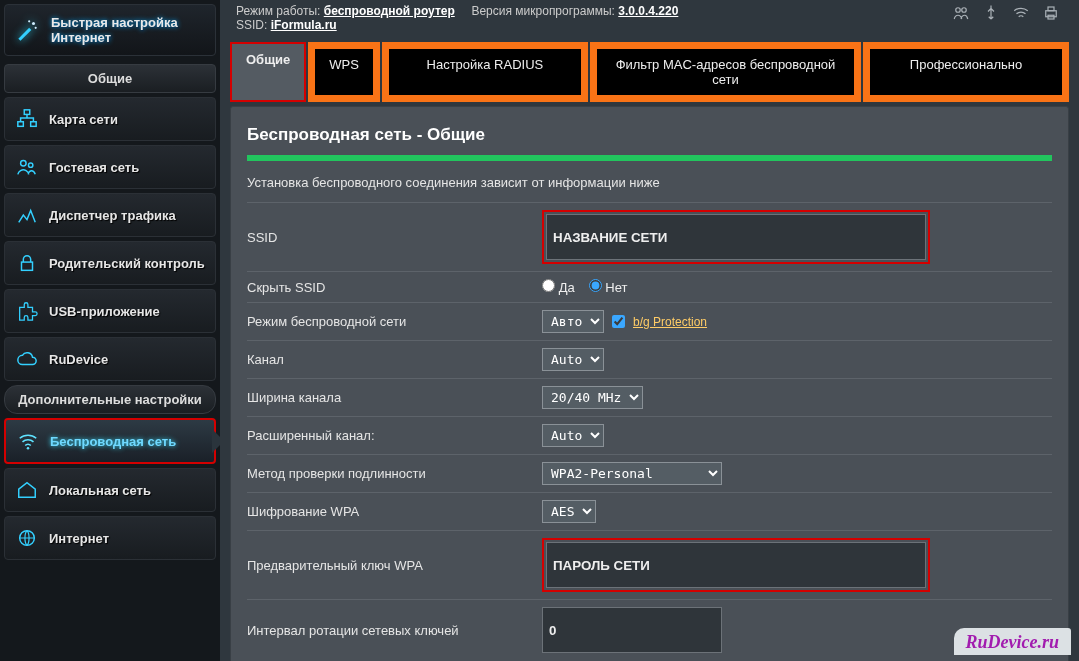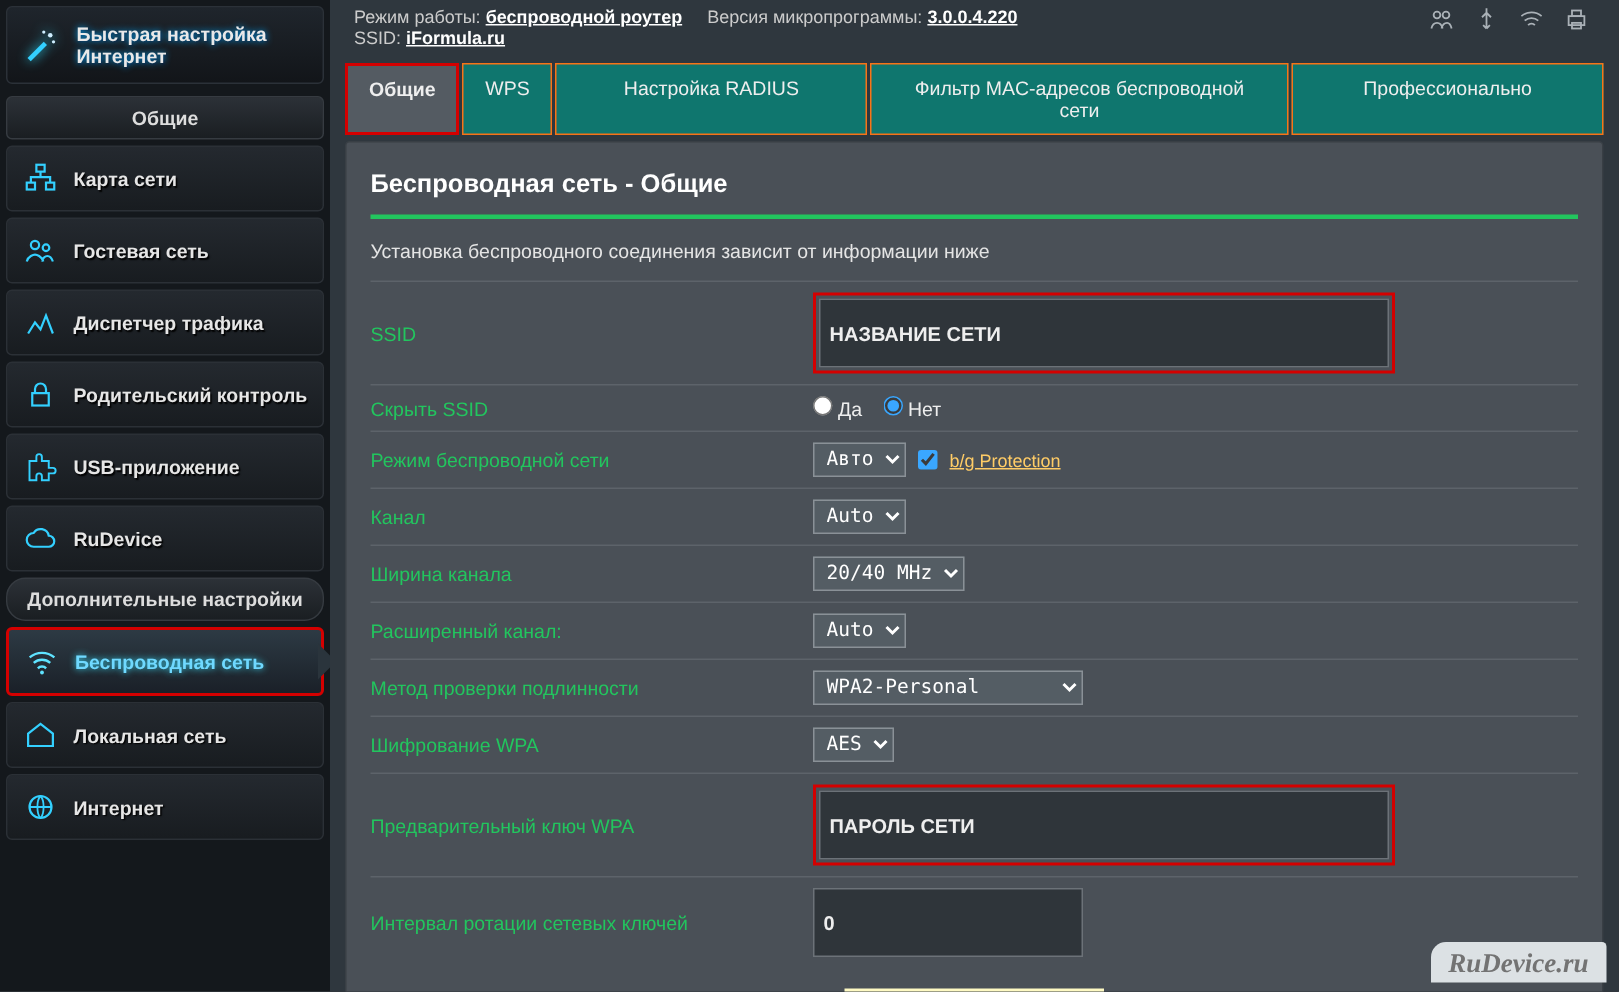--- a/index.html
+++ b/index.html
@@ -26,39 +26,39 @@
 .nav-item.selected { border:2px solid #d40000; background:linear-gradient(#2d3a44,#1a2028);}
 .nav-item.selected .label { color:#6fd9ff; text-shadow:0 0 5px #3be1ff; }
 .nav-item.selected::after { content:""; position:absolute; right:-10px; width:0;height:0;border-top:12px solid transparent;border-bottom:12px solid transparent;border-left:12px solid #2a343c; }
 .nav-item { position:relative; }
 .main { flex:1; background:#2f373e; padding:0 10px 10px 10px; position:relative; }
 .topinfo { padding:4px 6px 6px 6px; color:#ccc; font-size:12px; }
 .topinfo a { color:#fff; text-decoration:underline; font-weight:bold;}
 .status-icons { position:absolute; right:18px; top:4px; display:flex; gap:10px; color:#a9b1b7; }
 .status-icons svg { width:20px; height:18px; }
 .tabs { display:flex; gap:2px; margin-top:4px; }
-.tab { padding:8px 14px; background:#0f766e; color:#eee; font-size:13px; border:1px solid #f97316; cursor:pointer; text-align:center;}
+.tab { padding:8px 14px; background:#000000; color:#eee; font-size:13px; border:7px solid #f97316; cursor:pointer; text-align:center;}
 .tab.active { background:#545b62; border:2px solid #d40000; font-weight:bold; }
 .panel { background:#4a5057; margin-top:4px; border-radius:3px; padding:12px 16px 18px 16px; border:1px solid #393f45;}
-.panel h2 { color:#fff; font-size:17px; font-weight:bold; padding:6px 0 10px 0; border-bottom:3px solid #22c55e;}
+.panel h2 { color:#fff; font-size:17px; font-weight:bold; padding:6px 0 10px 0; border-bottom:6px solid #22c55e;}
 .panel .sub { margin:14px 0 12px 0; color:#e5e5e5; }
 .form-row { display:flex; align-items:center; border-top:1px solid #5d636a; padding:7px 0; }
 .form-row:last-of-type { border-bottom:1px solid #5d636a; }
-.form-row .key { width:295px; color:#22c55e; }
+.form-row .key { width:295px; color:#e5e5e5; }
 .form-row .val { flex:1; display:flex; align-items:center; gap:8px; }
 .hl-input { border:2px solid #d40000; padding:2px; display:inline-block; }
 input[type=text] { background:#2f353a; color:#eee; font-weight:bold; border:1px solid #6c7278; padding:22px 6px; height:25px;}
 .wide-input { width:380px; }
 select { background:#545d64; color:#fff; border:1px solid #8a9197; padding:2px 4px; font-family:monospace; font-size:13px;}
 .apply-wrap { text-align:center; margin-top:14px; }
 .btn { display:inline-block; background:linear-gradient(#2d3338,#0d1114); color:#fff; font-weight:bold; padding:8px 24px; border:1px solid #777; border-radius:4px; cursor:pointer; box-shadow:0 0 4px #000;}
 .hl-apply { border:4px solid #fef9c3; display:inline-block; padding:20px;}
 .radio label{ color:#eee; font-size:13px; margin-right:6px;}
 .bglink { color:#ffcc66; text-decoration:underline; font-size:12px;}
-.watermark { position:absolute; right:8px; bottom:6px; background:#dce1e4; color:#737373; font-size:18px; font-weight:bold; padding:4px 12px 2px 12px; border-top-left-radius:10px; border-top-right-radius:3px; font-style:italic; font-family:Georgia, serif;}
+.watermark { position:absolute; right:8px; bottom:6px; background:#dce1e4; color:#a21caf; font-size:18px; font-weight:bold; padding:4px 12px 2px 12px; border-top-left-radius:10px; border-top-right-radius:3px; font-style:italic; font-family:Georgia, serif;}
 input[type=radio]{ accent-color:#3aa7ff; }
 input[type=checkbox]{ accent-color:#3aa7ff; }
 </style>
 </head>
 <body>
 
 <div class="layout">
   <div class="sidebar">
     <div class="quick-setup">
       <span class="wand">

